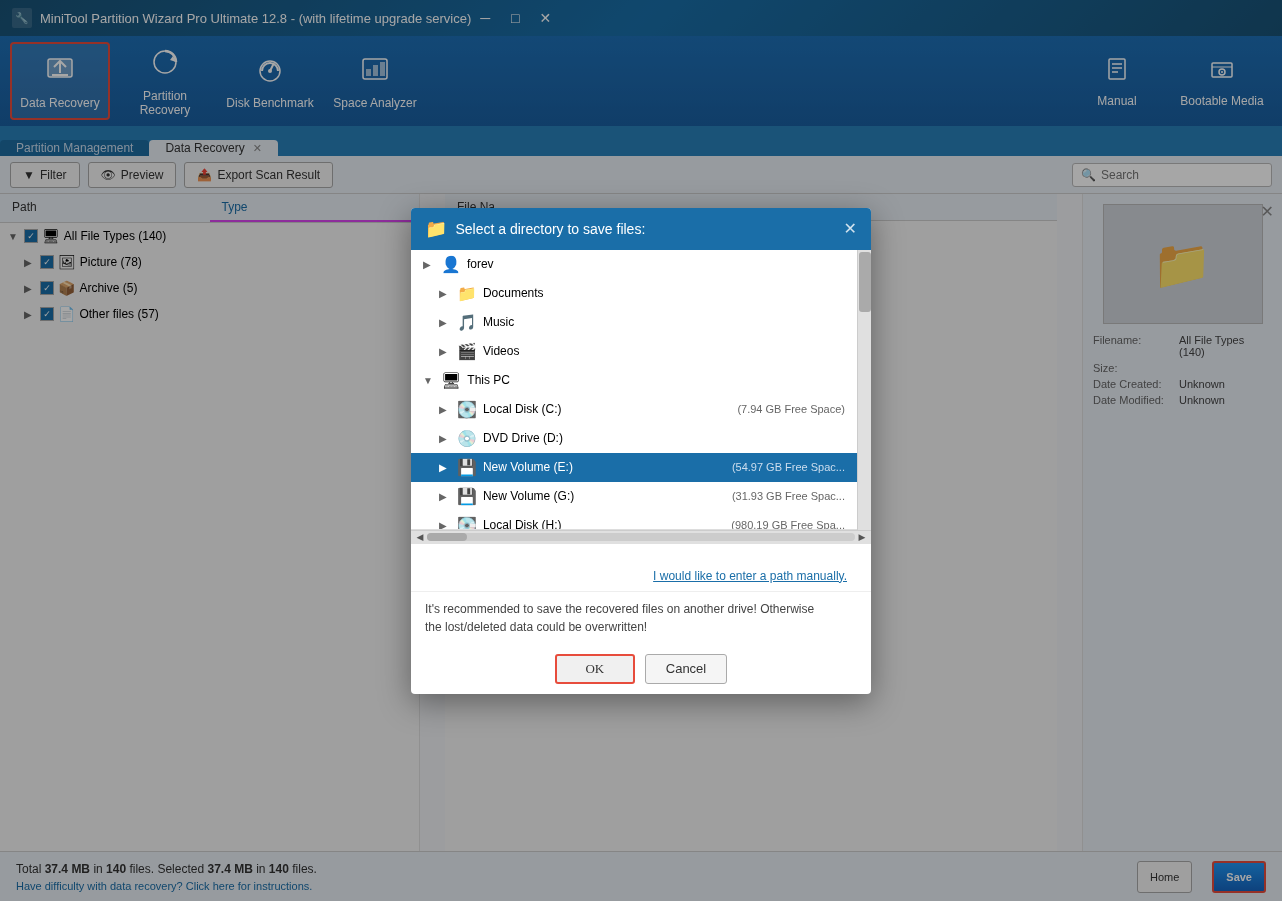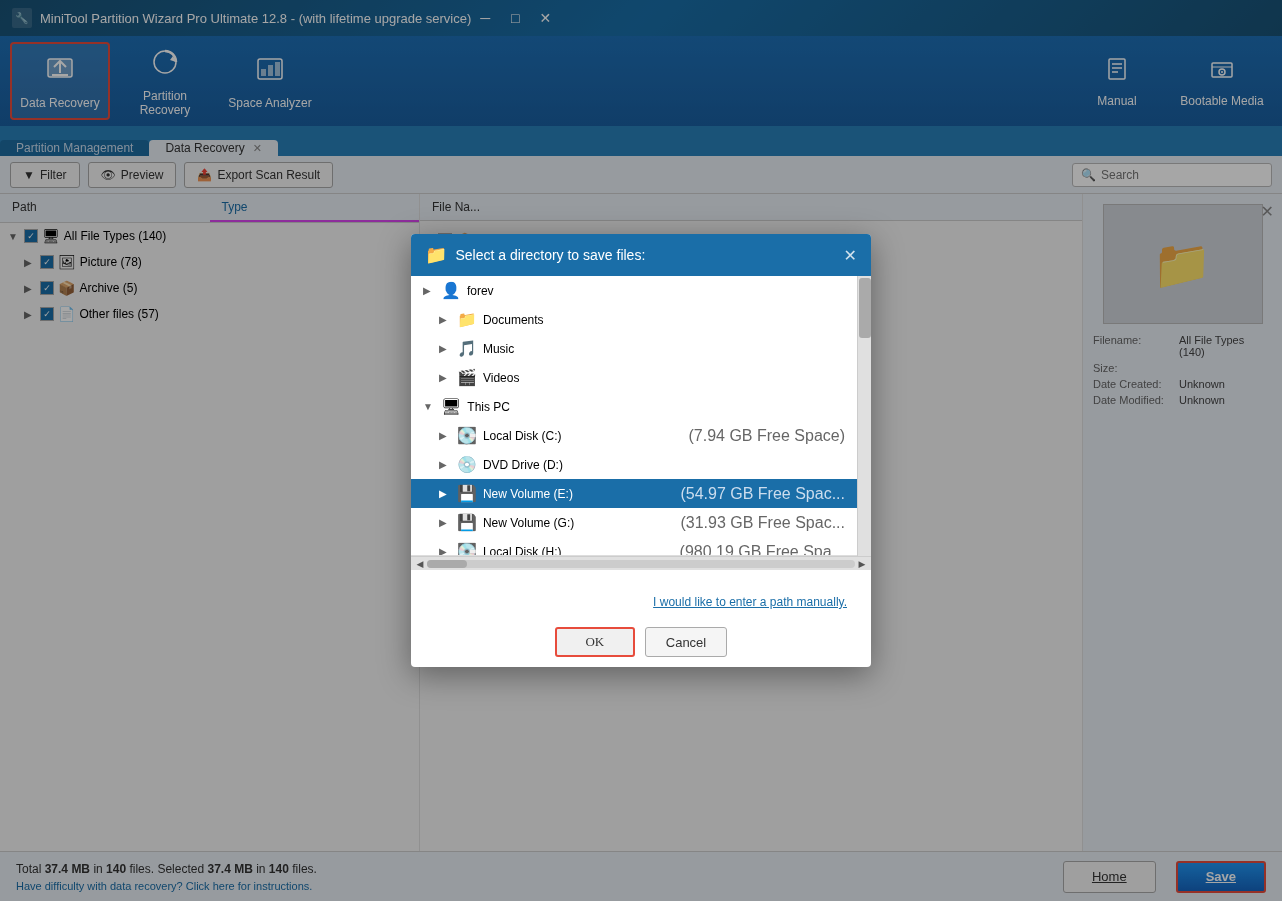--- a/index.html
+++ b/index.html
@@ -108,20 +108,21 @@
       color: #999;
     }
     .search-box input { border: none; outline: none; width: 100%; font-size: 12px; color: #999; background: transparent; }
 
     
     #main {
       display: flex;
       height: calc(901px - 36px - 90px - 30px - 38px - 50px);
       background: #f0f2f5;
       position: relative;
+      gap: 25px;
     }
 
     
     #left-panel {
       width: 420px;
       background: #f5f5f5;
       border-right: 1px solid #ddd;
       overflow-y: auto;
     }
     .panel-header {
@@ -203,28 +204,27 @@
       align-items: center;
       padding: 0 16px;
       gap: 20px;
       font-size: 12px;
       color: #333;
     }
     .status-link { color: #1a6ea8; cursor: pointer; font-size: 11px; }
     .status-spacer { flex: 1; }
     .status-btn {
       height: 32px;
-      padding: 0 28px;
+      padding: 0 12px;
       border: 1px solid #aaa;
       border-radius: 3px;
       background: #f5f5f5;
       cursor: pointer;
-      font-size: 13px;
+      font-size: 11px;
       color: #333;
-      text-decoration: underline;
     }
     .status-btn.save {
       background: linear-gradient(180deg, #2196f3 0%, #1565c0 100%);
       color: white;
       border: 2px solid #e74c3c;
       font-weight: bold;
       text-align: center;
     }
 
     
@@ -270,21 +270,21 @@
       padding: 5px 12px;
       cursor: pointer;
       font-size: 12px;
       gap: 6px;
     }
     .dir-item.selected { background: #1a6ea8; color: white; }
     .dir-item .chevron { font-size: 10px; color: #666; width: 12px; }
     .dir-item.selected .chevron { color: white; }
     .dir-item.indent1 { padding-left: 28px; }
     .dir-item .dir-icon { font-size: 16px; }
-    .dir-spacer { font-size: 16px; color: #666; margin-left: auto; }
+    .dir-spacer { font-size: 11px; color: #666; margin-left: auto; }
     .dir-item.selected .dir-spacer { color: #cde; }
     .scrollbar-area {
       display: flex;
       position: relative;
     }
     .dir-tree-inner { flex: 1; }
     .dlg-scrollbar {
       width: 14px;
       background: #e0e0e0;
       border-left: 1px solid #ccc;
@@ -373,20 +373,31 @@
   </div>
   <div class="toolbar-item">
     <div class="icon">
       <svg width="32" height="32" viewBox="0 0 32 32" fill="none">
         <circle cx="16" cy="16" r="11" stroke="white" stroke-width="1.5" fill="none"></circle>
         <path d="M16 5 A11 11 0 0 1 27 16" stroke="white" stroke-width="2.5" fill="none"></path>
         <path d="M24 10 L27 16 L21 14 Z" fill="white"></path>
       </svg>
     </div>
     <span>Partition Recovery</span>
+  </div>
+  <div class="toolbar-item">
+    <div class="icon">
+      <svg width="32" height="32" viewBox="0 0 32 32" fill="none">
+        <circle cx="16" cy="18" r="10" stroke="white" stroke-width="1.5" fill="none"></circle>
+        <path d="M8 18 A8 8 0 0 1 24 18" stroke="white" stroke-width="2" fill="none"></path>
+        <path d="M16 18 L20 10" stroke="white" stroke-width="2"></path>
+        <circle cx="16" cy="18" r="2" fill="white"></circle>
+      </svg>
+    </div>
+    <span>Disk Benchmark</span>
   </div>
   <div class="toolbar-item">
     <div class="icon">
       <svg width="32" height="32" viewBox="0 0 32 32" fill="none">
         <rect x="4" y="6" width="24" height="20" rx="2" fill="none" stroke="white" stroke-width="1.5"></rect>
         <rect x="7" y="16" width="5" height="7" fill="white" fill-opacity="0.6"></rect>
         <rect x="14" y="12" width="5" height="11" fill="white" fill-opacity="0.6"></rect>
         <rect x="21" y="9" width="5" height="14" fill="white" fill-opacity="0.6"></rect>
       </svg>
     </div>
@@ -617,19 +628,22 @@
       <div class="h-scroll-area">
         <span class="h-scroll-left">◀</span>
         <div class="h-scroll-track">
           <div class="h-scroll-thumb"></div>
         </div>
         <span class="h-scroll-right">▶</span>
       </div>
       <div class="dlg-link-area">
         <a class="dlg-link">I would like to enter a path manually.</a>
       </div>
+      <div class="dlg-warning">
+        <span>It's recommended to save the recovered files on another drive! Otherwise<br>the lost/deleted data could be overwritten!</span>
+      </div>
       <div class="dlg-buttons">
         <button class="dlg-btn ok">OK</button>
         <button class="dlg-btn">Cancel</button>
       </div>
     </div>
   </div>
 </div>
 
 </body></html>

